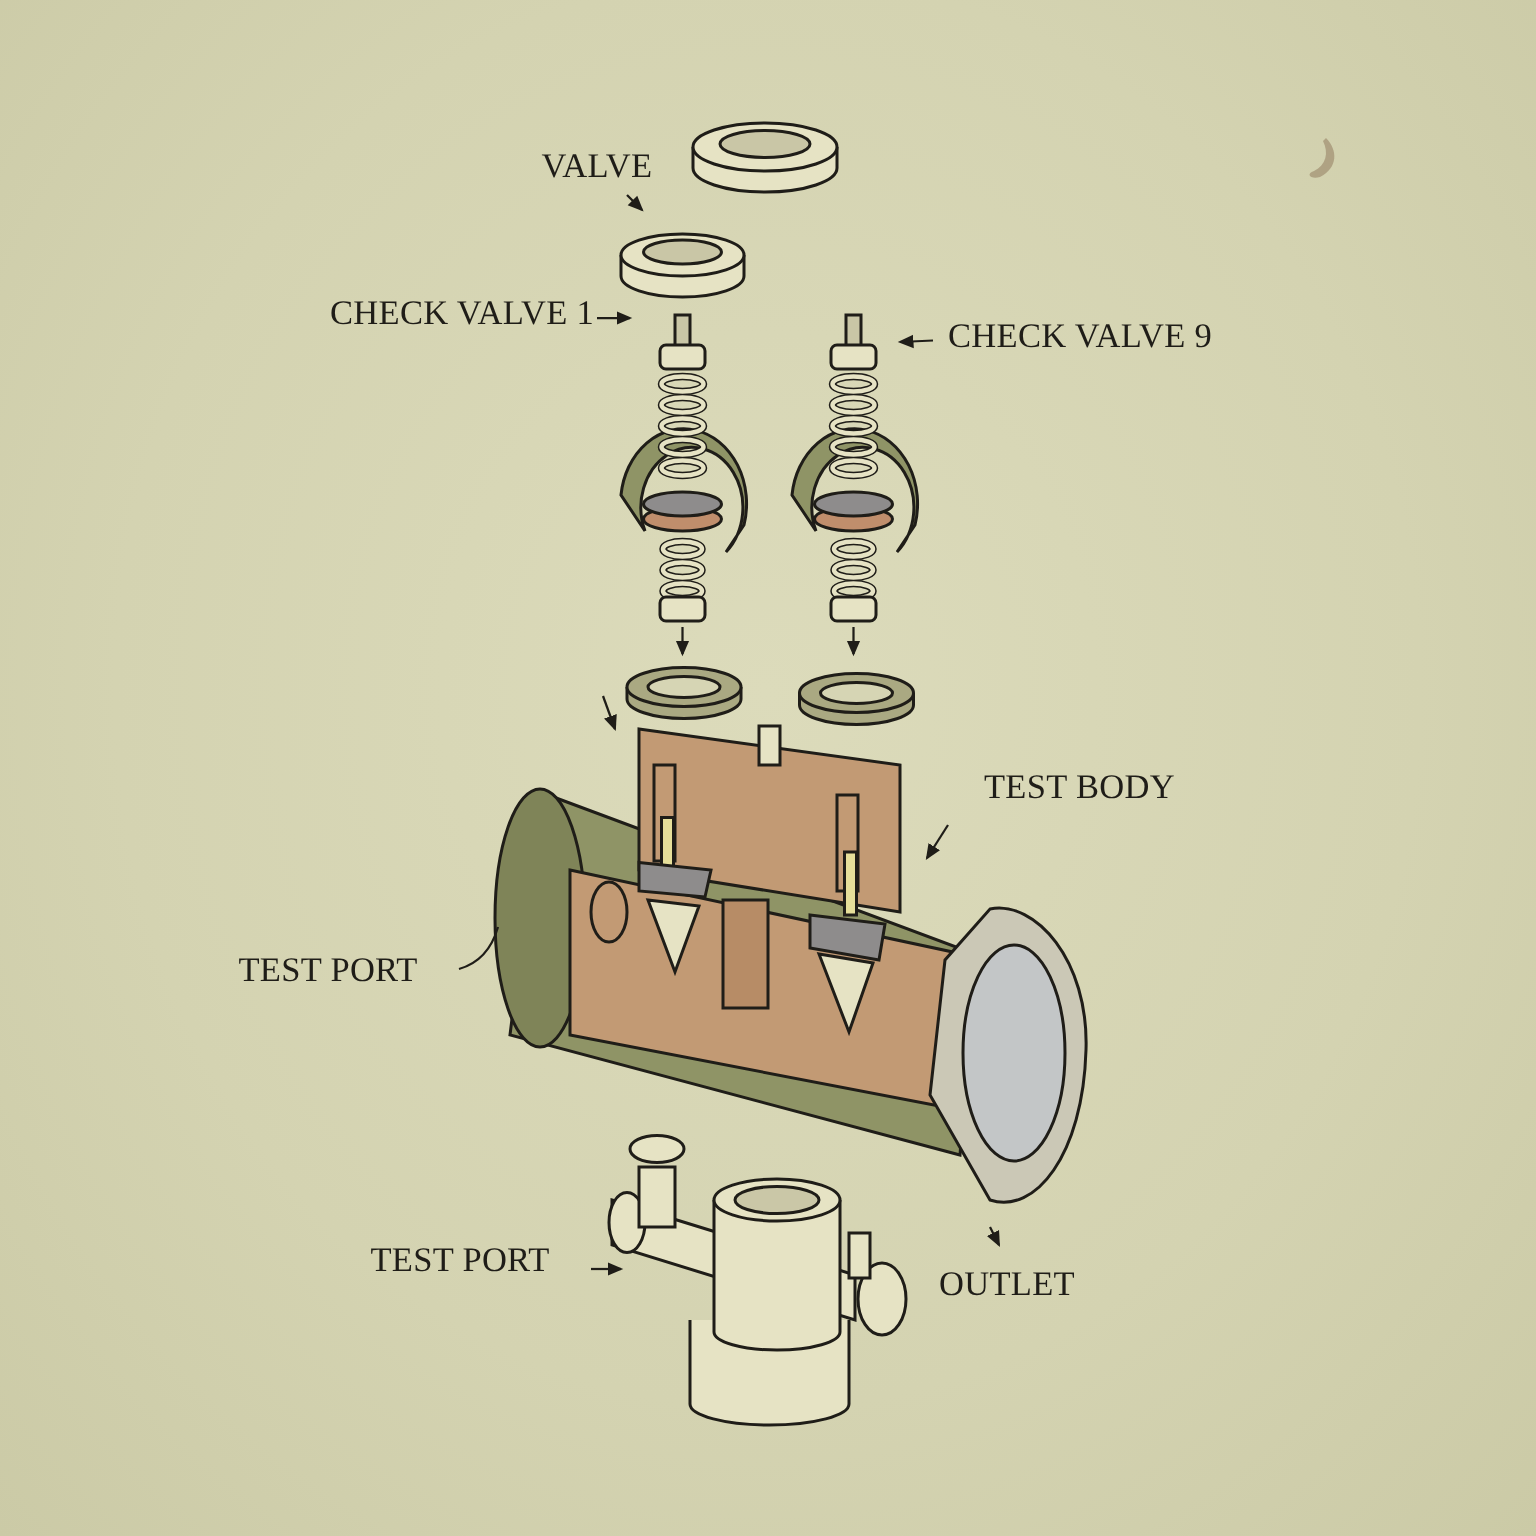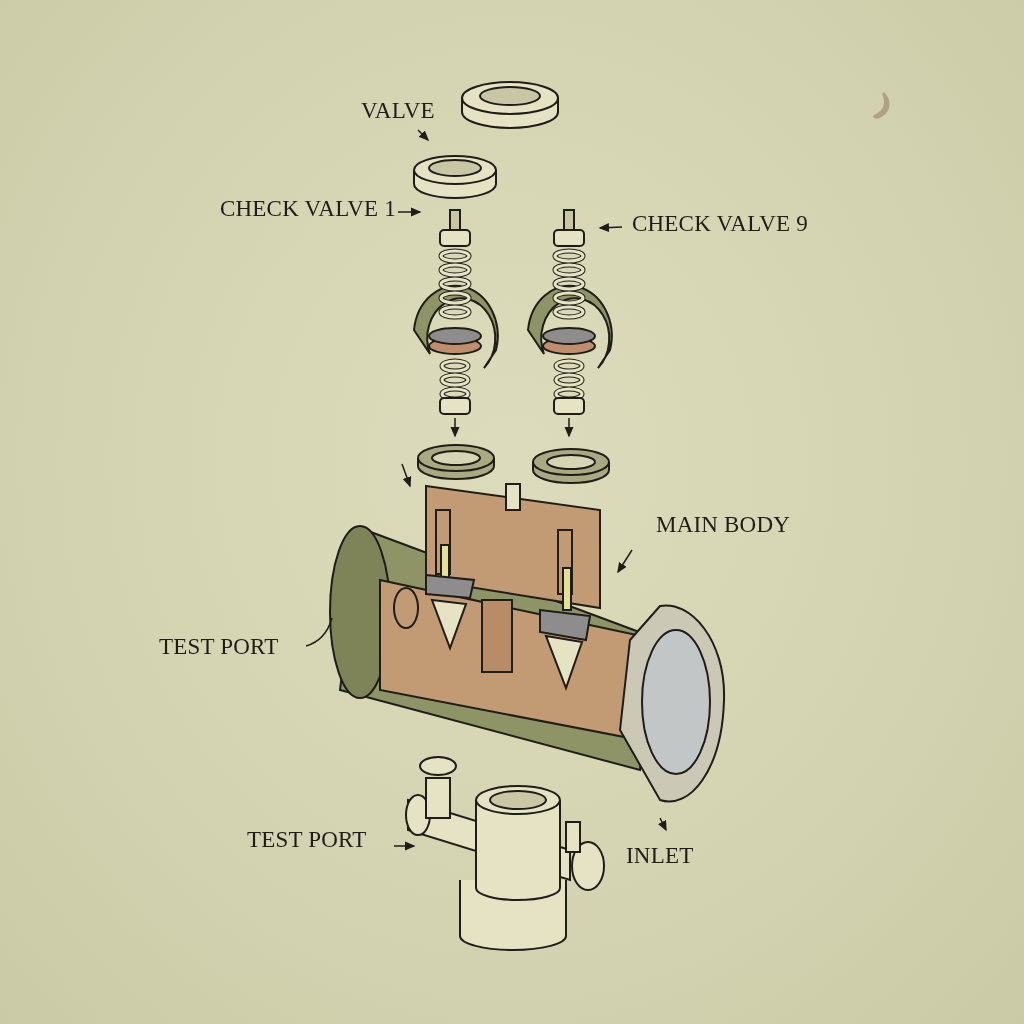--- a/index.html
+++ b/index.html
@@ -136,16 +136,16 @@
     <line x1="632" y1="550" x2="618" y2="572" marker-end="url(#arr)"></line>
     <path d="M306,646 C320,642 328,632 332,618"></path>
     <line x1="394" y1="846" x2="414" y2="846" marker-end="url(#arr)"></line>
     <line x1="660" y1="818" x2="666" y2="830" marker-end="url(#arr)"></line>
   </g>
 </svg>
 
 <div class="label" style="left:361px;top:98px;">VALVE</div>
 <div class="label" style="left:191px;top:196px;margin-left:29px;">CHECK VALVE 1</div>
 <div class="label" style="left:632px;top:211px;">CHECK VALVE 9</div>
-<div class="label" style="left:656px;top:512px;">MAIN BODY</div>
+<div class="label" style="left:656px;top:512px;">TEST BODY</div>
 <div class="label" style="left:159px;top:634px;">TEST PORT</div>
 <div class="label" style="left:247px;top:827px;">TEST PORT</div>
-<div class="label" style="left:626px;top:843px;">INLET</div>
+<div class="label" style="left:626px;top:843px;">OUTLET</div>
 
 </body></html>

